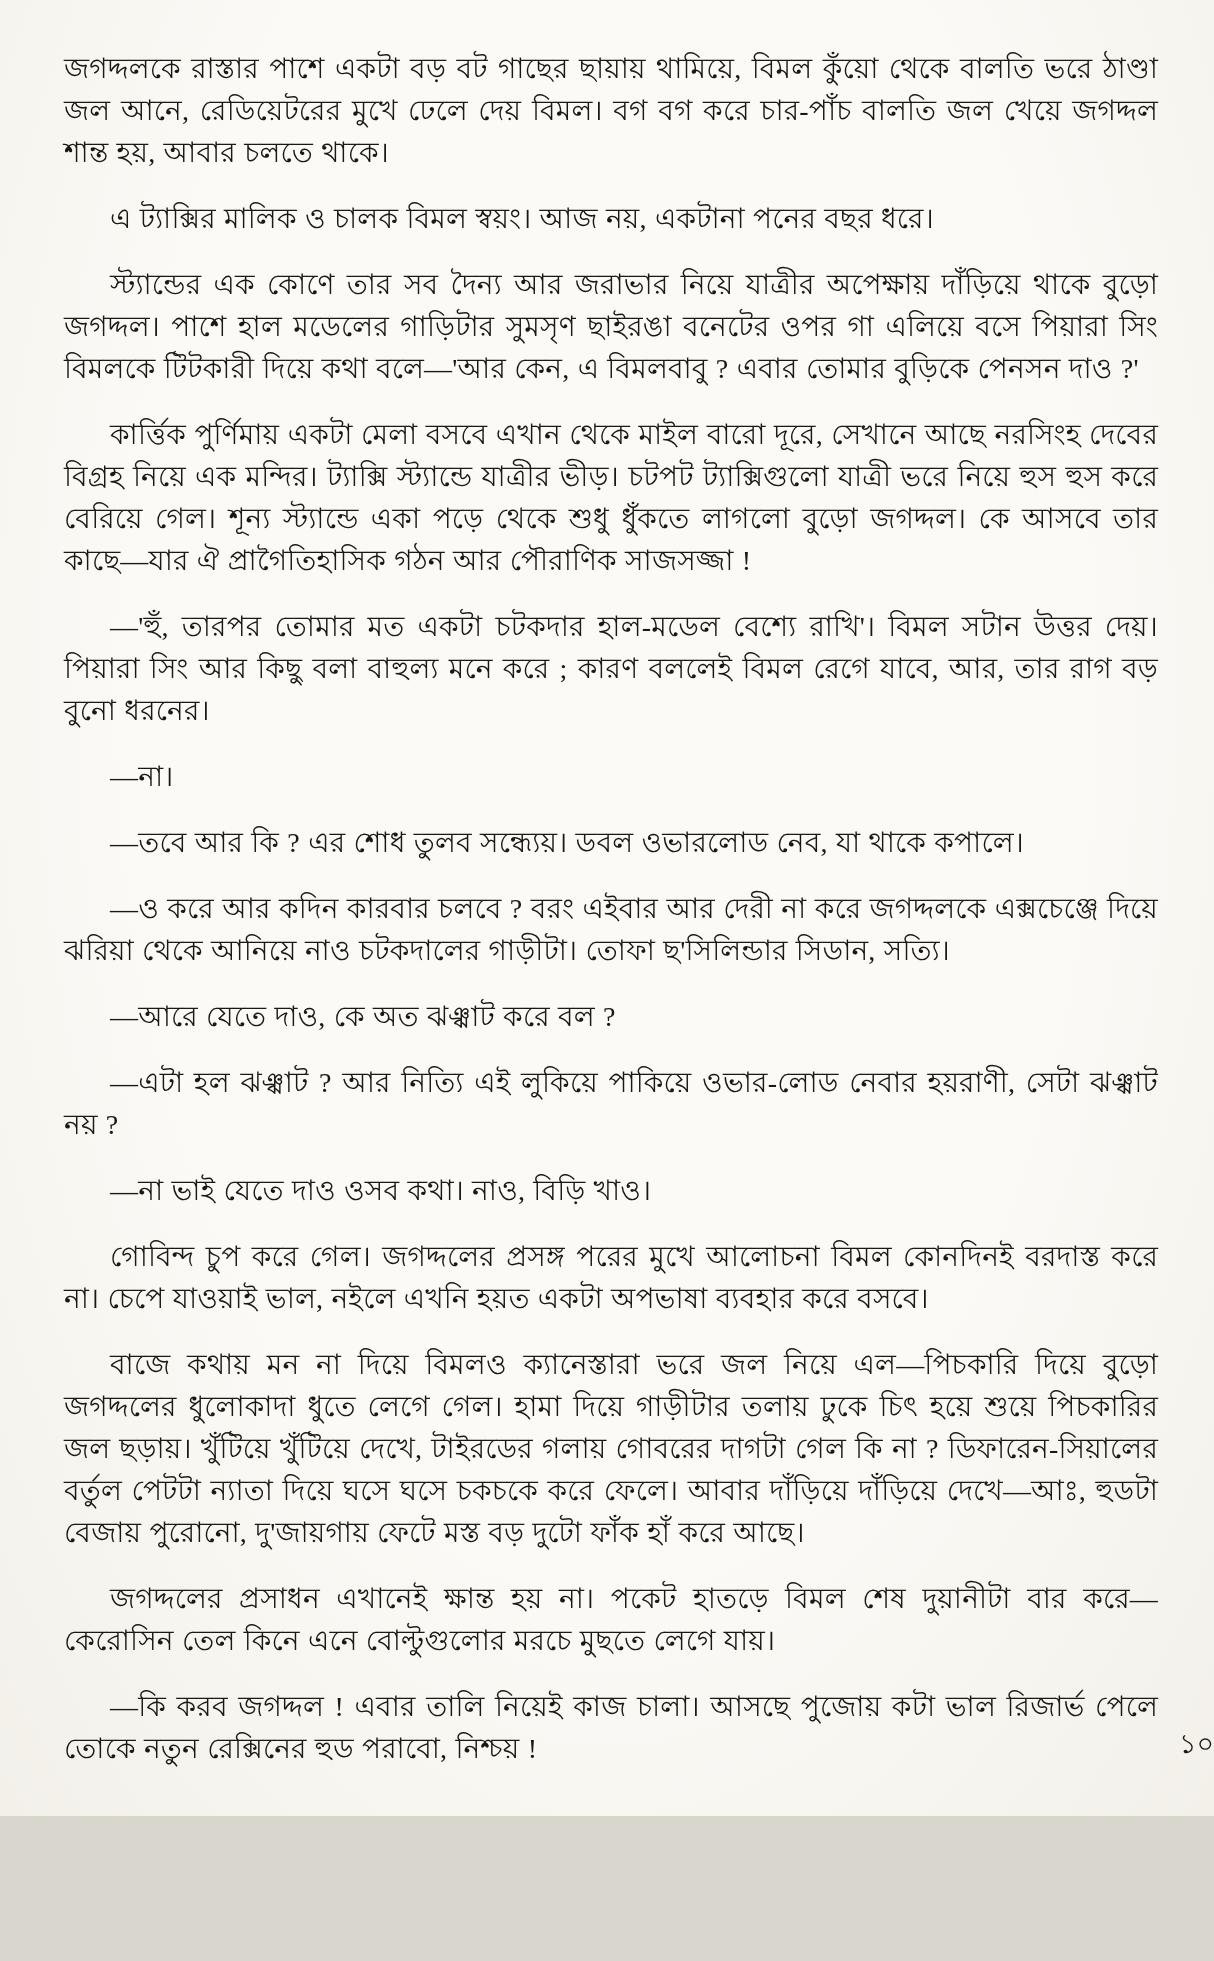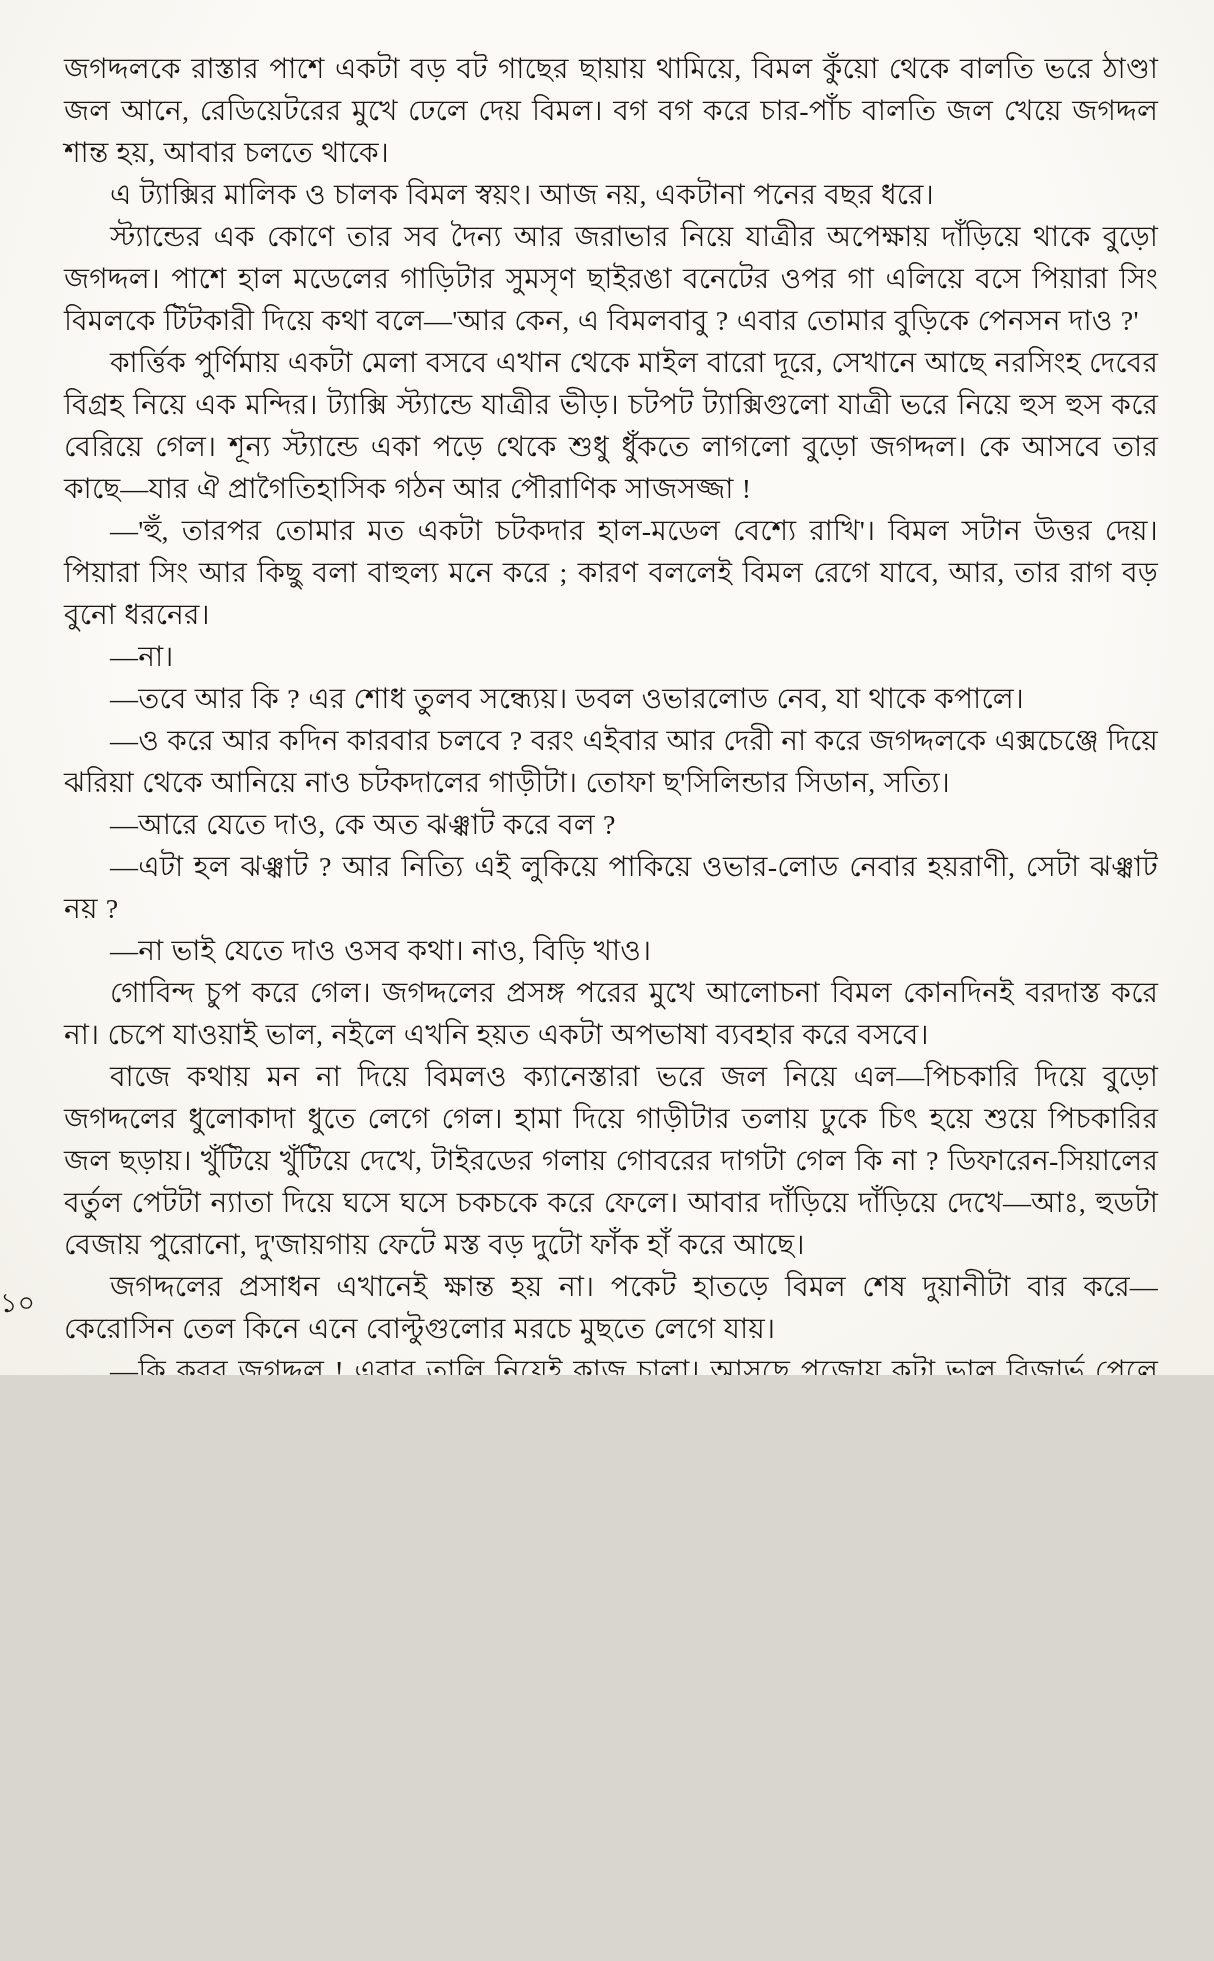--- a/index.html
+++ b/index.html
@@ -6,21 +6,21 @@
     margin: 0;
     padding: 0;
   }
   body {
     background: #d9d6ce;
     font-family: "Liberation Serif", "DejaVu Serif", serif;
   }
   .page {
     position: relative;
     width: 1214px;
-    height: 1375px;
+    height: 1816px;
     margin: 0 auto;
     box-sizing: border-box;
     background: radial-gradient(ellipse at 50% 38%, #fbfaf6 55%, #f2f0e9 100%);
     color: #1b1713;
     overflow: hidden;
   }
   .text-block {
     position: absolute;
     top: 48px;
     left: 64px;
@@ -29,27 +29,28 @@
   }
   .text-block p {
     margin: 0;
     font-size: 28px;
     line-height: 42px;
     letter-spacing: 0.2px;
     word-spacing: 1px;
   }
   .text-block p.indent {
     text-indent: 46px;
+    margin-top: 24px;
   }
   .page-number {
     position: absolute;
     left: 0;
     right: 0;
     bottom: 48px;
-    text-align: left;
+    text-align: right;
     font-size: 27px;
     color: #1b1713;
   }
 </style>
 </head>
 <body>
 
 <div class="page">
   <div class="text-block" id="text-block">
       <p>জগদ্দলকে রাস্তার পাশে একটা বড় বট গাছের ছায়ায় থামিয়ে, বিমল কুঁয়ো থেকে বালতি ভরে ঠাণ্ডা জল আনে, রেডিয়েটরের মুখে ঢেলে দেয় বিমল। বগ বগ করে চার-পাঁচ বালতি জল খেয়ে জগদ্দল শান্ত হয়, আবার চলতে থাকে।</p>

